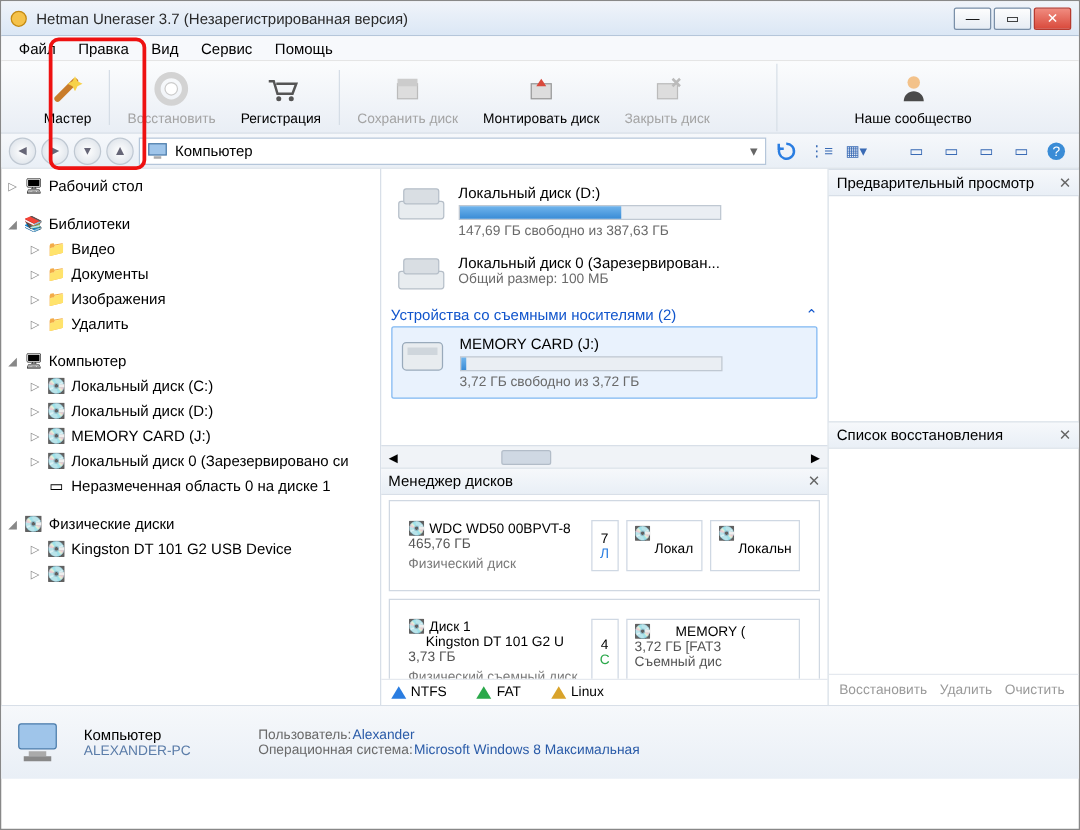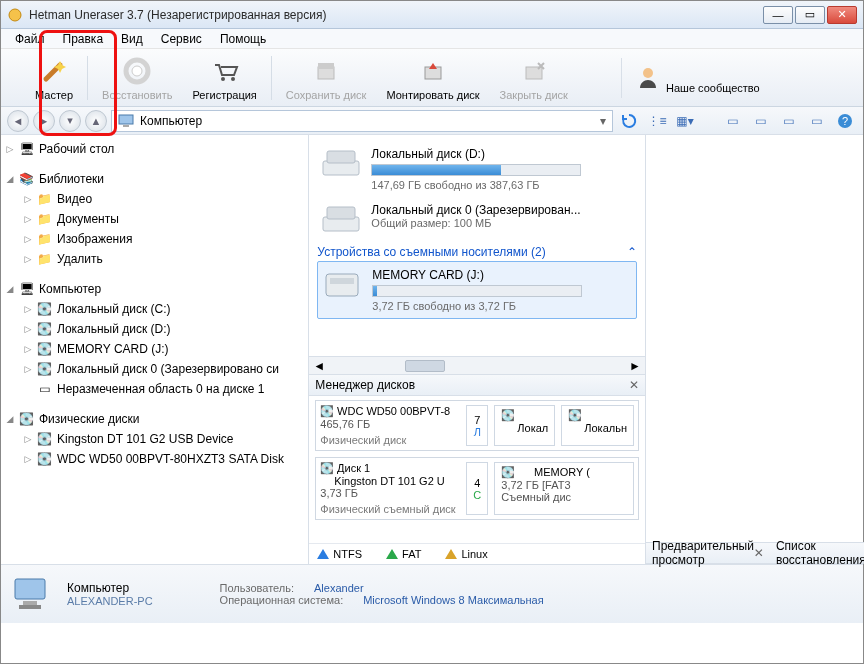--- a/index.html
+++ b/index.html
@@ -50,44 +50,44 @@
 .drive-sub { color:#6a6a6a; font-size:11px; }
 .section-link { color:#1155cc; padding:4px 0 2px; display:flex; align-items:center; gap:4px; cursor:pointer; }
 .hscroll { height:18px; border-top:1px solid #d8dfe8; background:#f0f3f7; display:flex; align-items:center; padding:0 4px; }
 .hscroll .thumb { width:40px; height:12px; background:#cfd8e3; border:1px solid #b2bcc8; border-radius:2px; margin-left:80px; }
 
 .pane-title { height:22px; background:linear-gradient(#f6f8fb,#e9eff6); border-top:1px solid #d8dfe8; border-bottom:1px solid #d8dfe8; display:flex; align-items:center; padding:0 6px; font-size:12px; }
 .pane-title .x { margin-left:auto; cursor:pointer; color:#666; }
 
 .diskmgr { height:190px; display:flex; flex-direction:column; }
 .diskmgr-body { flex:1; padding:4px 6px; overflow:hidden; }
-.disk-panel { border:1px solid #d0d8e2; padding:4px; margin-bottom:6px; display:flex; gap:6px; }
+.disk-panel { border:1px solid #d0d8e2; padding:15px; margin-bottom:6px; display:flex; gap:6px; }
 .disk-meta { width:140px; font-size:11px; }
 .disk-meta .dn { font-weight:400; }
 .disk-meta .ds { color:#555; }
 .disk-meta .dt { color:#7a7a7a; margin-top:4px; }
 .disk-parts { display:flex; gap:6px; flex:1; }
 .part { border:1px solid #cfd8e3; padding:3px 6px; font-size:11px; flex:1; }
 .part .pn { color:#000;margin-left:16px; }
 .part .ps { color:#555; }
 .part.small { flex:0 0 22px; display:flex; flex-direction:column; align-items:center; justify-content:center; padding:2px; }
 .legend { display:flex; gap:24px; padding:4px 8px; font-size:11px; border-top:1px solid #e5e9ef; }
 .lg { display:flex; align-items:center; gap:4px; }
 .lg .sq { width:0; height:0; border-left:6px solid transparent; border-right:6px solid transparent; border-bottom:10px solid; }
 
-.right { width:218px; border-left:1px solid #d8dfe8; display:flex; flex-direction:row;align-items:flex-end; }
+.right { width:218px; border-left:1px solid #d8dfe8; display:flex; flex-direction:column; }
 .right .body { flex:1; }
 .right .actions { border-top:1px solid #e5e9ef; padding:6px 8px; display:flex; gap:10px; font-size:11px; color:#9a9a9a; }
 
 .statusbar { height:58px; background:linear-gradient(#f6f8fb,#e9eff6); display:flex; align-items:center; padding:6px 10px; gap:14px; }
 .status-icon { width:42px; height:42px; display:flex; align-items:center; justify-content:center; }
 .status-main { display:flex; flex-direction:column; }
 .status-main .cn { color:#5a7ca8; font-size:11px; }
 .status-details { display:flex; flex-direction:column; margin-left:40px; font-size:11px; }
-.status-details .row { display:flex; gap:20px;margin-left:13px; }
+.status-details .row { display:flex; gap:1px; }
 .status-details .lab { color:#6a6a6a; }
 .status-details .val { color:#2a5ba8; }
 
 svg { display:block; }
 </style>
 </head>
 <body>
 <div class="window">
 
 <div class="titlebar">
@@ -290,21 +290,20 @@
           <span class="tree-label">Физические диски</span>
         </div>
     <div class="tree-row tree-indent1">
           <span class="tree-arrow">▷</span>
           <span class="tree-icon">💽</span>
           <span class="tree-label">Kingston DT 101 G2 USB Device</span>
         </div>
     <div class="tree-row tree-indent1">
           <span class="tree-arrow">▷</span>
           <span class="tree-icon">💽</span>
-          <span class="tree-label">WDC WD50 00BPVT-80HXZT3 SATA Disk</span>
         </div>
   </div>
 
   <div class="center">
     <div class="drives">
       <div class="drive">
         <span class="drive-icon">
               <svg width="40" height="32">
                 <rect x="2" y="14" width="36" height="14" rx="2" fill="#e8ecef" stroke="#b5bec8"></rect>
                 <rect x="6" y="4" width="28" height="12" rx="2" fill="#d9dee3" stroke="#b5bec8"></rect>

